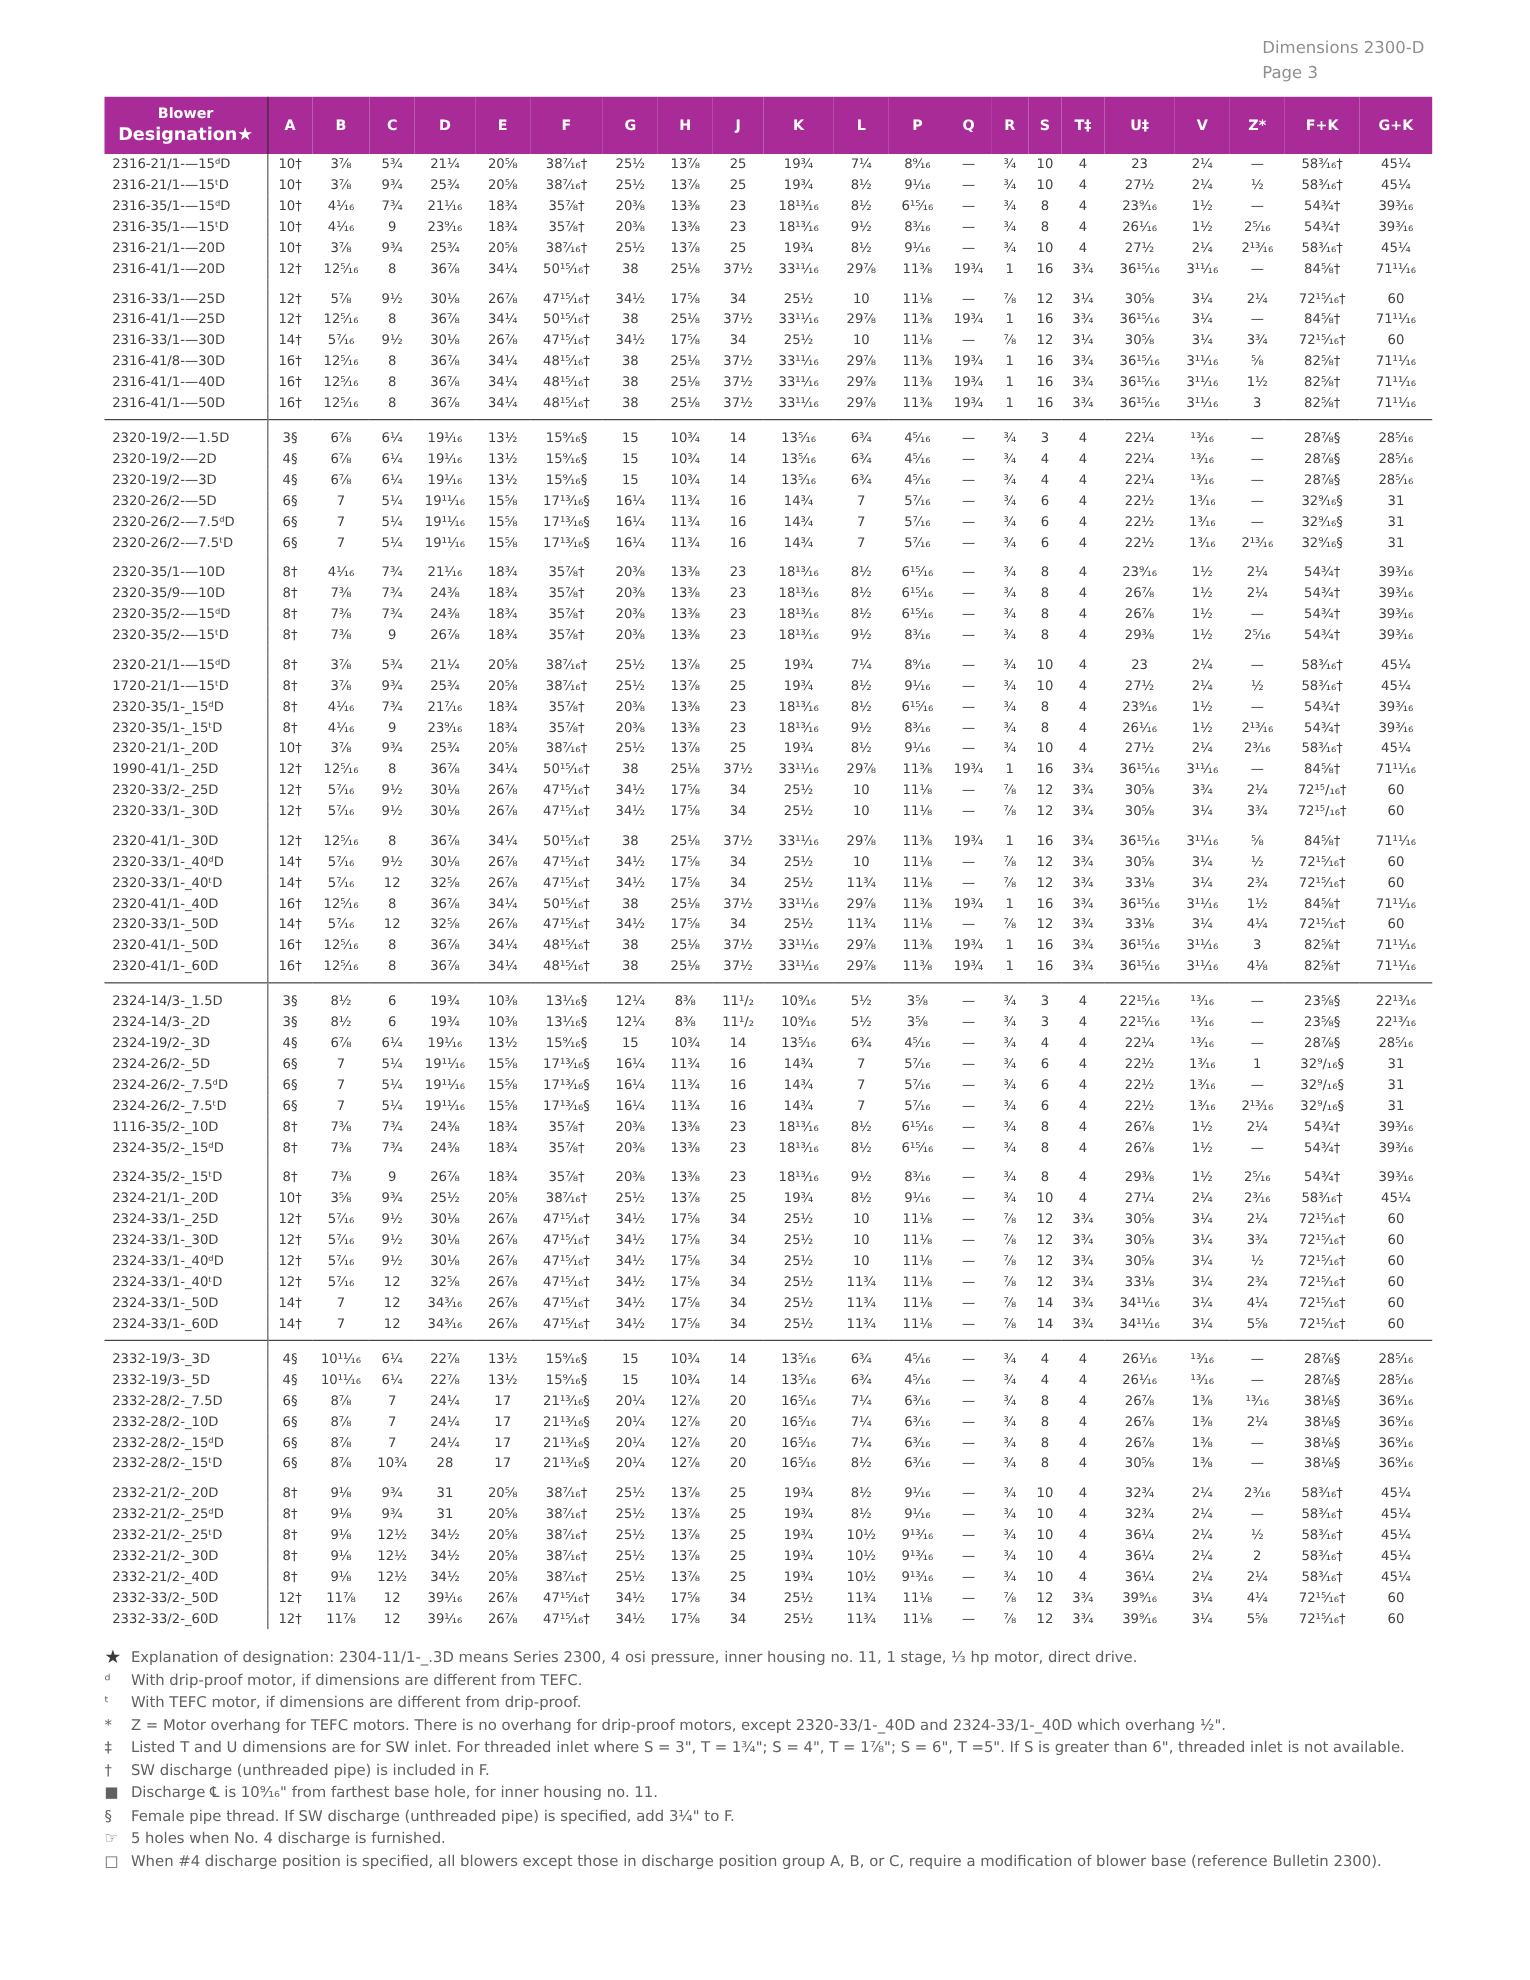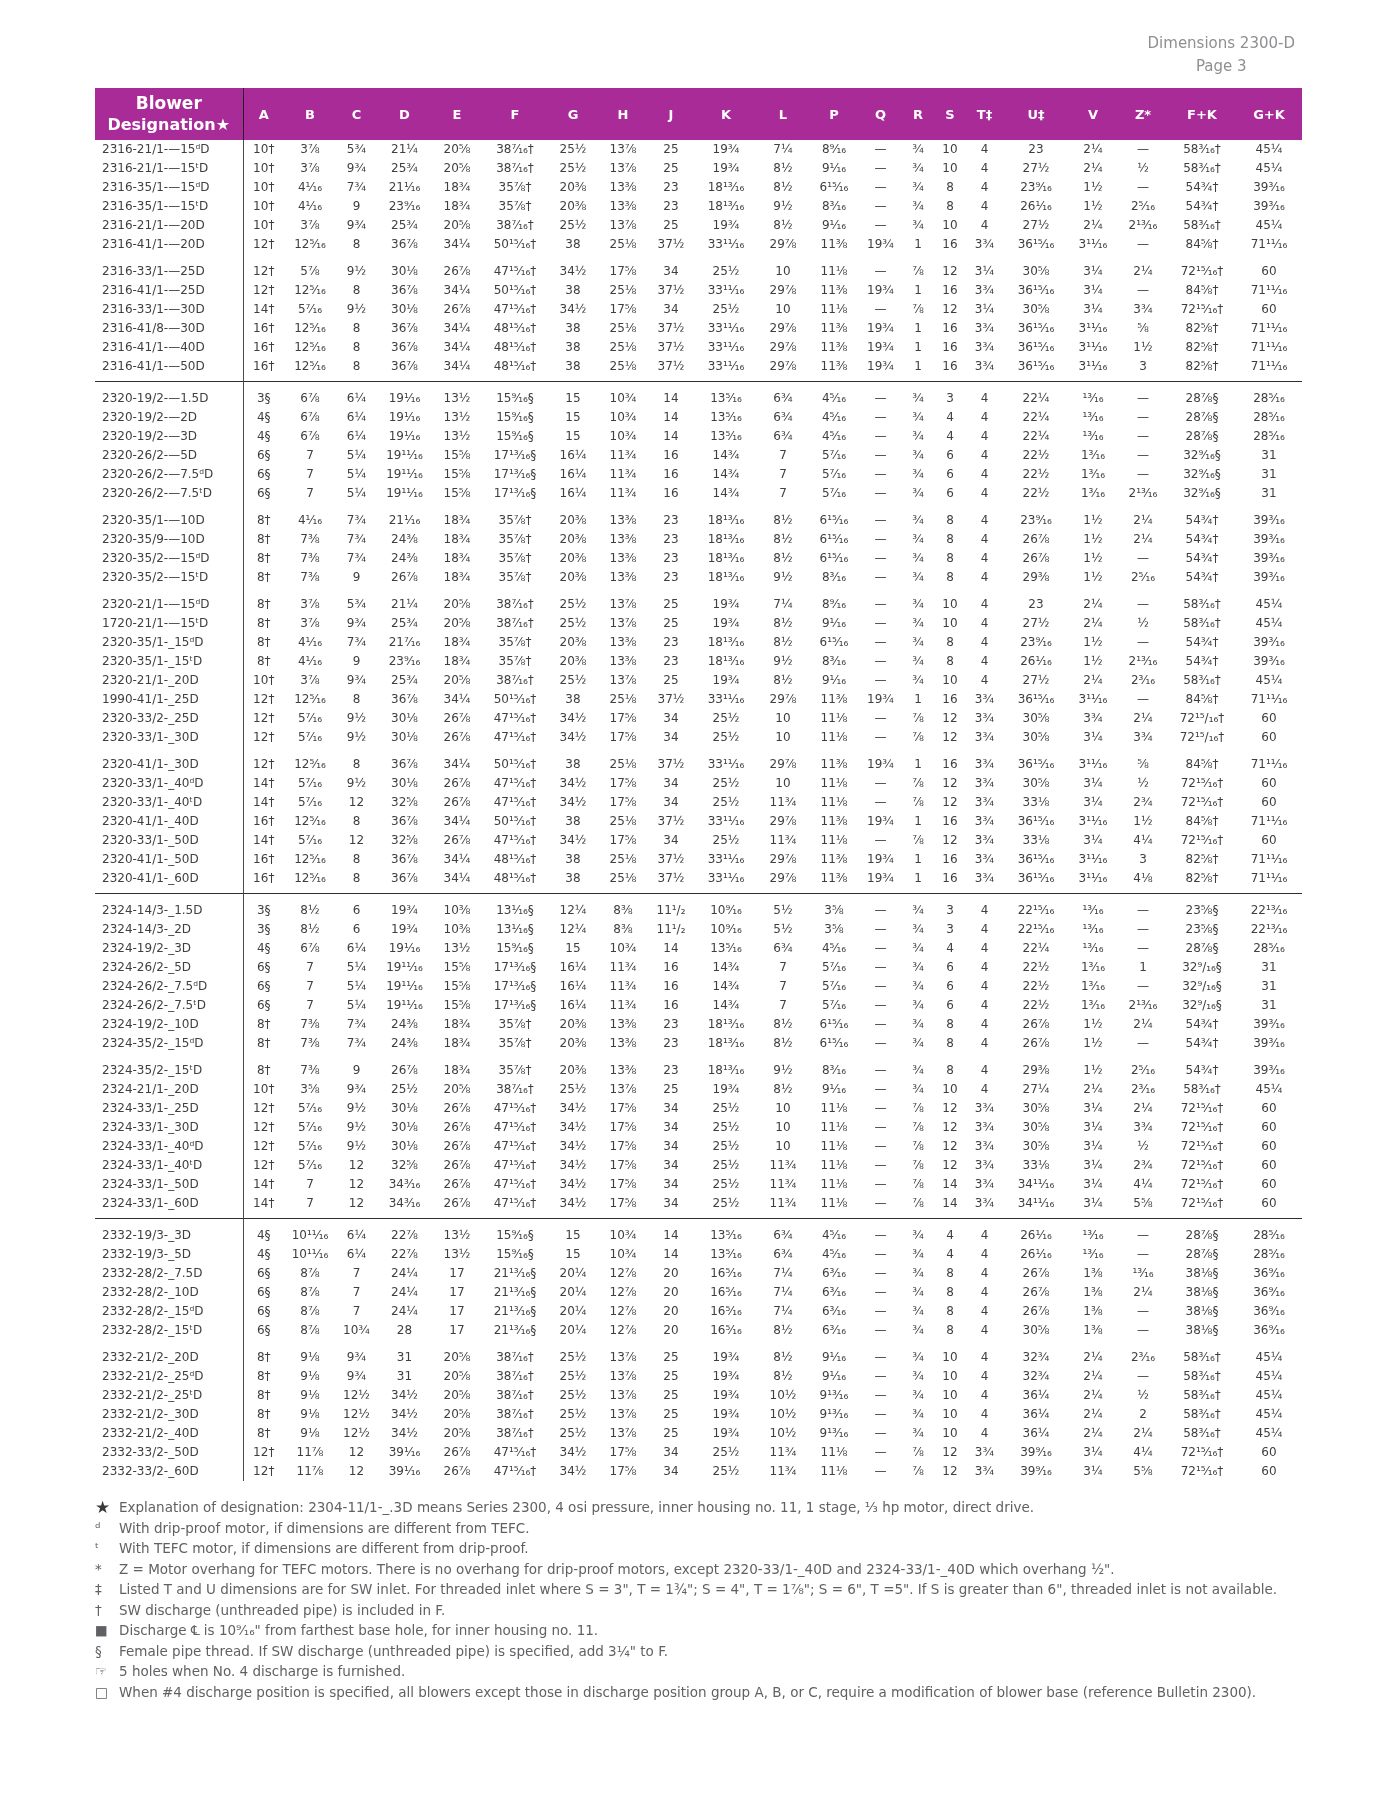--- a/index.html
+++ b/index.html
@@ -1,22 +1,22 @@
 <!DOCTYPE html>
 <html style="--accent: #a82b98; --body: #3f3f42; --muted: #8f8f93; --fnote: #616165; --rule: #2f2f2f;"><head>
 <meta charset="utf-8">
 <style>
   html,body{margin:0;padding:0;background:#ffffff;}
   body{width:1391px;height:1800px;position:relative;font-family:"DejaVu Sans","Liberation Sans",sans-serif;-webkit-font-smoothing:antialiased;}
-  .pagehead{position:absolute;top:32px;right:96px;text-align:center;font-size:15px;line-height:1.55;color:var(--muted,#8f8f93);}
+  .pagehead{position:absolute;top:32px;right:96px;text-align:left;font-size:15px;line-height:1.55;color:var(--muted,#8f8f93);}
   .content{position:absolute;left:95px;top:88px;width:1207px;}
   table.dims{border-collapse:collapse;table-layout:fixed;width:1207px;}
   thead th{background:var(--accent,#a82b98);color:#fff;font-weight:600;font-size:13px;height:52px;vertical-align:middle;text-align:center;padding:0;}
   th.des-h{border-right:1px solid #222;}
-  .des-l1{font-size:17px;line-height:1.25;}
+  .des-l1{font-size:13px;line-height:1.25;}
   .des-l2{font-size:16px;line-height:1.25;}
   td{font-size:12px;color:var(--body,#3f3f42);text-align:center;padding:0;height:19px;line-height:19px;white-space:nowrap;}
   td.des{text-align:left;padding-left:7px;border-right:1px solid #4a4a4a;}
   tr.gap td{height:8px;line-height:8px;}
   tr.famrule td{border-top:1.5px solid var(--rule,#2f2f2f);height:7px;line-height:7px;}
   tr.pregap td{height:5px;line-height:5px;}
   .footnotes{margin-top:16px;width:1207px;}
   .fnote{display:flex;align-items:flex-start;font-size:13.5px;line-height:1.52;color:var(--fnote,#616165);}
   .fsym{flex:0 0 24px;width:24px;}
   .fsym.big{font-size:17px;color:#3a3a3e;line-height:1.2;}
@@ -1144,21 +1144,21 @@
           <td>¾</td>
           <td>6</td>
           <td>4</td>
           <td>22½</td>
           <td>1³⁄₁₆</td>
           <td>2¹³⁄₁₆</td>
           <td>32⁹/₁₆§</td>
           <td>31</td>
         </tr>
         <tr>
-          <td class="des">2324-19/2-_10D</td>
+          <td class="des">1116-35/2-_10D</td>
           <td>8†</td>
           <td>7⅜</td>
           <td>7¾</td>
           <td>24⅜</td>
           <td>18¾</td>
           <td>35⅞†</td>
           <td>20⅜</td>
           <td>13⅜</td>
           <td>23</td>
           <td>18¹³⁄₁₆</td>

